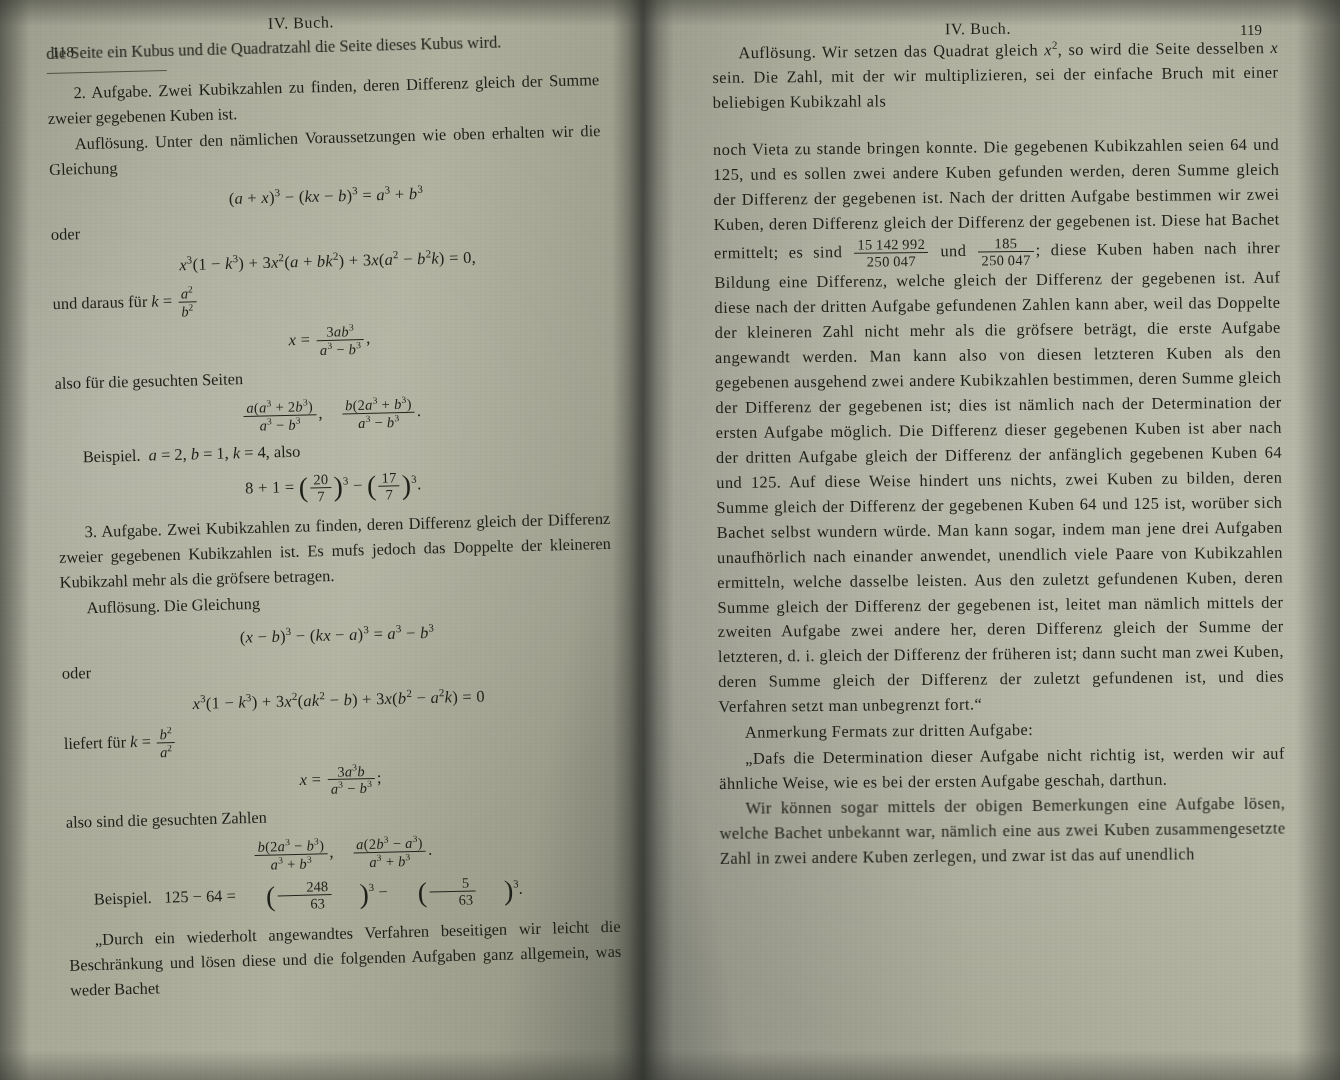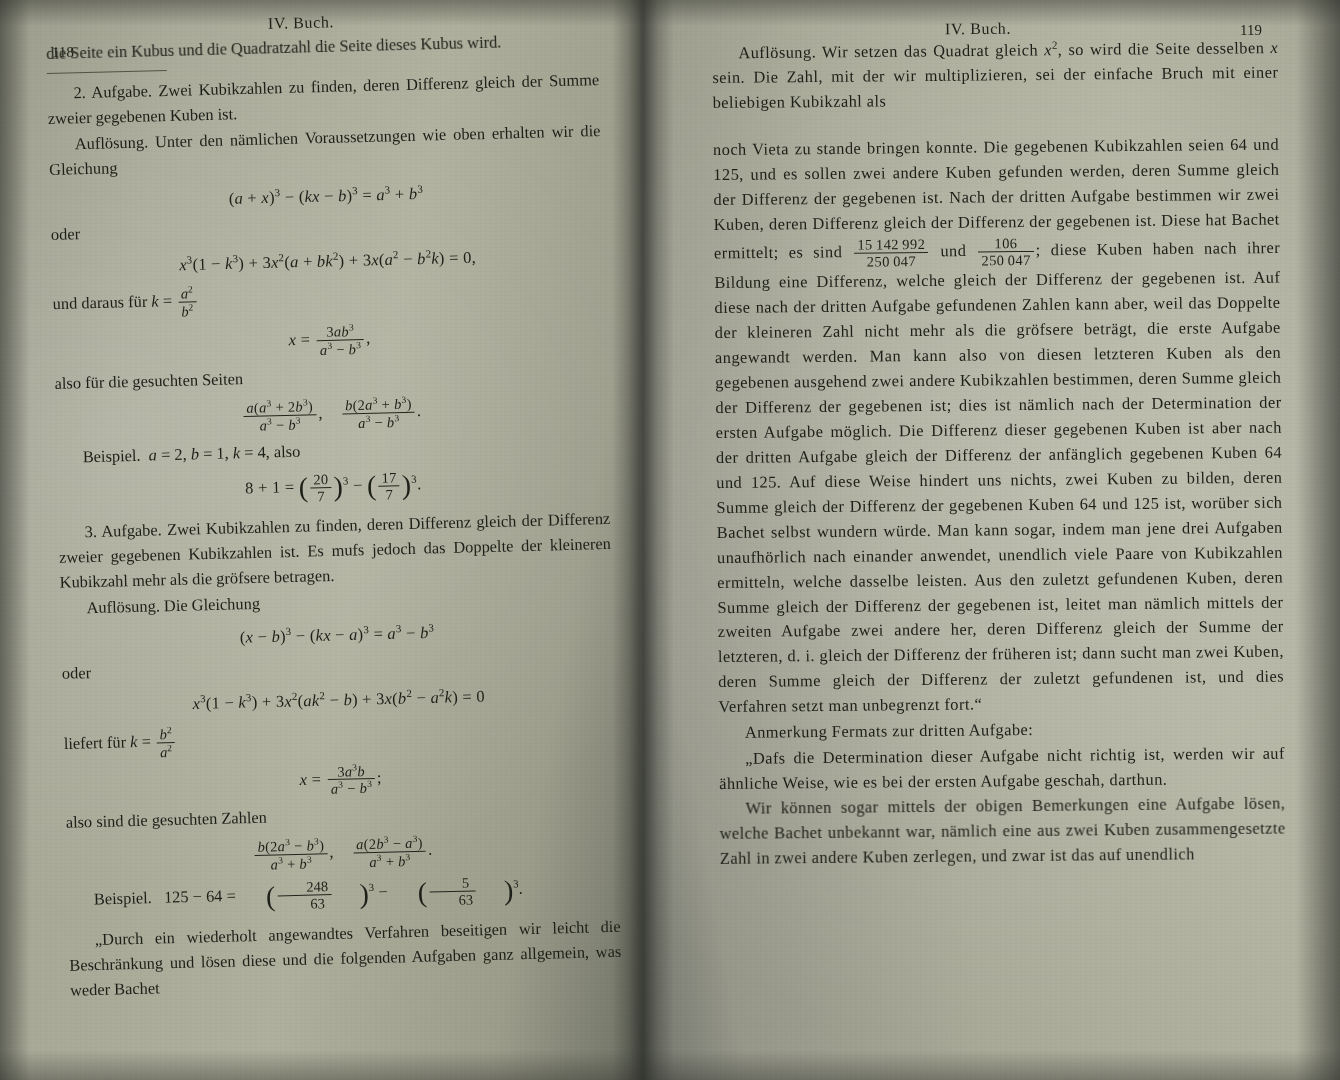--- a/index.html
+++ b/index.html
@@ -260,21 +260,21 @@
   <div class="col col-right right-block">
 
     <p class="ind">
       Auflösung. Wir setzen das Quadrat gleich <i>x</i><sup>2</sup>, so wird die Seite desselben <i>x</i> sein. Die Zahl, mit der wir multiplizieren, sei der einfache Bruch mit einer beliebigen Kubikzahl als
     </p>
 
     <p class="noind" style="margin-top:22px">
       noch Vieta zu stande bringen konnte. Die gegebenen Kubikzahlen seien 64 und 125, und es sollen zwei andere Kuben gefunden werden, deren Summe gleich der Differenz der gegebenen ist. Nach der dritten Aufgabe bestimmen wir zwei Kuben, deren Differenz gleich der Differenz der gegebenen ist. Diese hat Bachet ermittelt; es sind
       <span class="frac"><span class="num">15 142 992</span><span class="den">250 047</span></span>
       und
-      <span class="frac"><span class="num">106</span><span class="den">250 047</span></span>;
+      <span class="frac"><span class="num">185</span><span class="den">250 047</span></span>;
       diese Kuben haben nach ihrer Bildung eine Differenz, welche gleich der Differenz der gegebenen ist. Auf diese nach der dritten Aufgabe gefundenen Zahlen kann aber, weil das Doppelte der kleineren Zahl nicht mehr als die gröfsere beträgt, die erste Aufgabe angewandt werden. Man kann also von diesen letzteren Kuben als den gegebenen ausgehend zwei andere Kubikzahlen bestimmen, deren Summe gleich der Differenz der gegebenen ist; dies ist nämlich nach der Determination der ersten Aufgabe möglich. Die Differenz dieser gegebenen Kuben ist aber nach der dritten Aufgabe gleich der Differenz der anfänglich gegebenen Kuben 64 und 125. Auf diese Weise hindert uns nichts, zwei Kuben zu bilden, deren Summe gleich der Differenz der gegebenen Kuben 64 und 125 ist, worüber sich Bachet selbst wundern würde. Man kann sogar, indem man jene drei Aufgaben unaufhörlich nach einander anwendet, unendlich viele Paare von Kubikzahlen ermitteln, welche dasselbe leisten. Aus den zuletzt gefundenen Kuben, deren Summe gleich der Differenz der gegebenen ist, leitet man nämlich mittels der zweiten Aufgabe zwei andere her, deren Differenz gleich der Summe der letzteren, d. i. gleich der Differenz der früheren ist; dann sucht man zwei Kuben, deren Summe gleich der Differenz der zuletzt gefundenen ist, und dies Verfahren setzt man unbegrenzt fort.“
     </p>
 
     <p class="ind">Anmerkung Fermats zur dritten Aufgabe:</p>
 
     <p class="ind">„Dafs die Determination dieser Aufgabe nicht richtig ist, werden wir auf ähnliche Weise, wie es bei der ersten Aufgabe geschah, darthun.</p>
 
     <p class="ind blurline">Wir können sogar mittels der obigen Bemerkungen eine Aufgabe lösen, welche Bachet unbekannt war, nämlich eine aus zwei Kuben zusammengesetzte Zahl in zwei andere Kuben zerlegen, und zwar ist das auf unendlich</p>
   </div>
 

